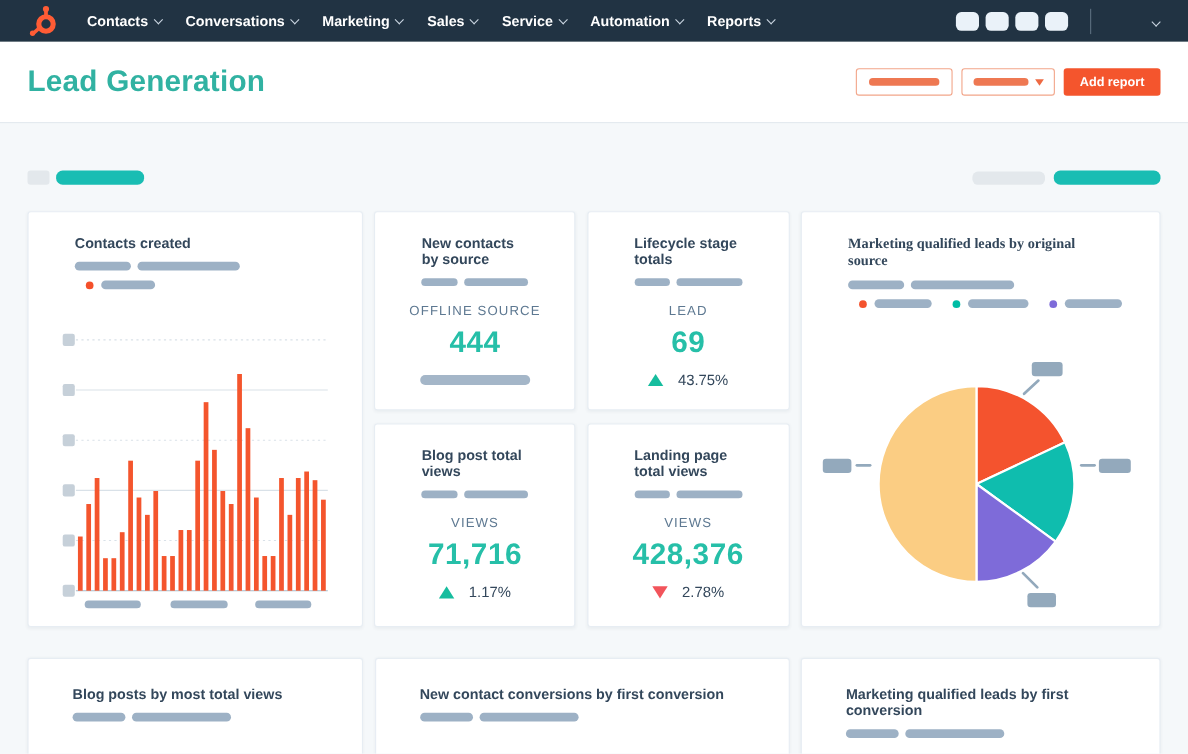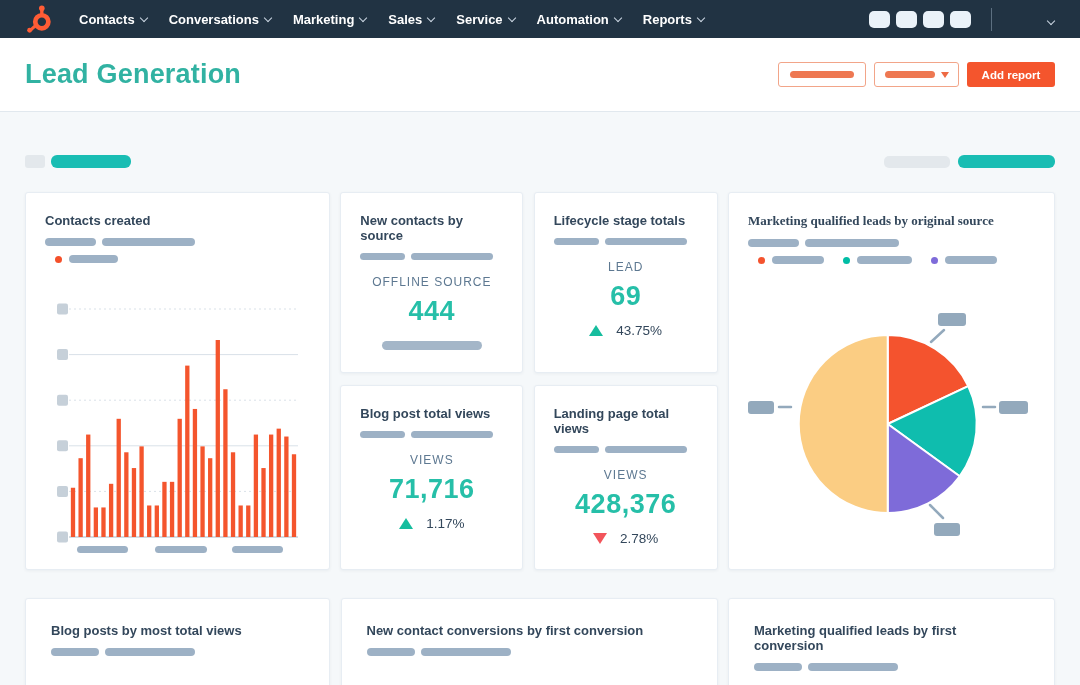--- a/index.html
+++ b/index.html
@@ -32,21 +32,21 @@
   .filter-right { margin-left: auto; display: flex; gap: 8px; align-items: center; }
   .ph-box { width: 20px; height: 13px; background: #e3e8ec; border-radius: 3px; cursor: pointer; }
   .ph-gray-wide { width: 66px; height: 12px; background: #e3e8ec; border-radius: 5px; cursor: pointer; }
   .bar-teal { background: #19bdb3; border-radius: 6px; height: 13px; cursor: pointer; }
 
   
   .grid { width: 1030px; margin: 24px auto 0; display: flex; justify-content: space-between; }
   .grid.row2 { margin-top: 28px; }
   .col { display: flex; flex-direction: column; gap: 12px; }
   .card { background: #ffffff; border: 1px solid #e7edf3; border-radius: 3px; box-shadow: 0 1px 3px rgba(45,62,80,0.06); }
-  .card-head { padding: 20px 19px 0; }
+  .card-head { padding: 20px 42px 0; }
   .card-title { font-size: 13px; font-weight: 700; color: #33475b; }
   .ph-row { display: flex; gap: 6px; margin-top: 10px; }
   .ph { background: #9db1c5; border-radius: 4px; height: 8px; }
   .ph.h7 { height: 7px; }
   .legend-row { display: flex; align-items: center; gap: 7px; margin-top: 9px; padding-left: 10px; }
   .legend-item { display: flex; align-items: center; gap: 7px; margin-right: 12px; }
   .dot { width: 7px; height: 7px; border-radius: 50%; }
 
   
   .stat-body { text-align: center; }
@@ -57,21 +57,21 @@
   .tri-up { width: 0; height: 0; border-left: 7px solid transparent; border-right: 7px solid transparent; border-bottom: 11px solid #16bd9e; }
   .tri-down { width: 0; height: 0; border-left: 7px solid transparent; border-right: 7px solid transparent; border-top: 11px solid #f2545b; }
 
   .card-contacts { width: 305px; height: 378px; }
   .card-stat { width: 183px; height: 181px; }
   .card-stat.tall { height: 185px; }
   .card-pie { width: 327px; height: 378px; font-family: Liberation Serif, serif; }
   .card-b1 { width: 305px; height: 120px; }
   .card-b2 { width: 377px; height: 120px; }
   .card-b3 { width: 327px; height: 120px; }
-  .bottom-head { padding: 24px 25px 0; }
+  .bottom-head { padding: 24px 40px 0; }
   svg.chart { display: block; margin-top: 37px; }
 </style>
 </head>
 <body>
 
 <div class="page">
 
   <nav class="topnav">
     <div class="logo">
       <svg width="30" height="30" viewBox="0 0 32 32">

